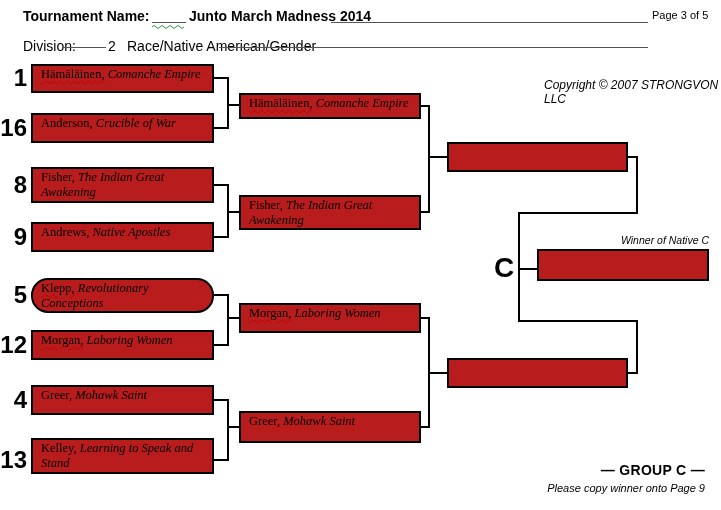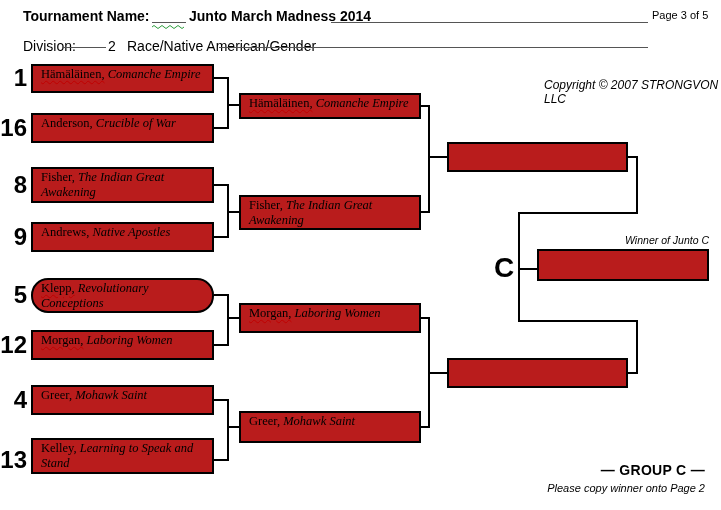--- a/index.html
+++ b/index.html
@@ -93,21 +93,21 @@
 <div class="box" style="left:239px;top:303px;width:182px;height:30px;">
     <span class="slot-text"><span class="nm sp">Morgan,</span> <span class="wk">Laboring Women</span></span>
   </div>
 <div class="box" style="left:239px;top:411px;width:182px;height:32px;">
     <span class="slot-text"><span class="nm">Greer,</span> <span class="wk">Mohawk Saint</span></span>
   </div>
 
 <div class="box" style="left:447px;top:142px;width:181px;height:30px;"></div>
 <div class="box" style="left:447px;top:358px;width:181px;height:30px;"></div>
 
-<div class="abs winner-cap" style="left:537px;top:234px;width:172px;">Winner of Junto C</div>
+<div class="abs winner-cap" style="left:537px;top:234px;width:172px;">Winner of Native C</div>
 <div class="box" style="left:537px;top:249px;width:172px;height:32px;"></div>
 <div class="abs group-letter" style="left:491px;top:254px;width:26px;text-align:center;">C</div>
 
 <div class="hl" style="left:214px;top:77px;width:14px;"></div>
 <div class="hl" style="left:214px;top:127px;width:14px;"></div>
 <div class="vl" style="left:227px;top:77px;height:52px;"></div>
 <div class="hl" style="left:227px;top:104px;width:12px;"></div>
 
 <div class="hl" style="left:214px;top:184px;width:14px;"></div>
 <div class="hl" style="left:214px;top:236px;width:14px;"></div>
@@ -138,14 +138,14 @@
 <div class="vl" style="left:636px;top:156px;height:58px;"></div>
 <div class="hl" style="left:518px;top:212px;width:120px;"></div>
 <div class="vl" style="left:518px;top:212px;height:110px;"></div>
 <div class="hl" style="left:518px;top:320px;width:120px;"></div>
 <div class="vl" style="left:636px;top:320px;height:54px;"></div>
 <div class="hl" style="left:628px;top:372px;width:10px;"></div>
 <div class="hl" style="left:518px;top:268px;width:19px;"></div>
 
 <div class="abs foot" style="left:450px;top:462px;width:255px;">
   <div class="foot-title">— GROUP C —</div>
-  <div class="foot-note">Please copy winner onto Page 2</div>
+  <div class="foot-note">Please copy winner onto Page 9</div>
 </div>
 
 </body></html>

